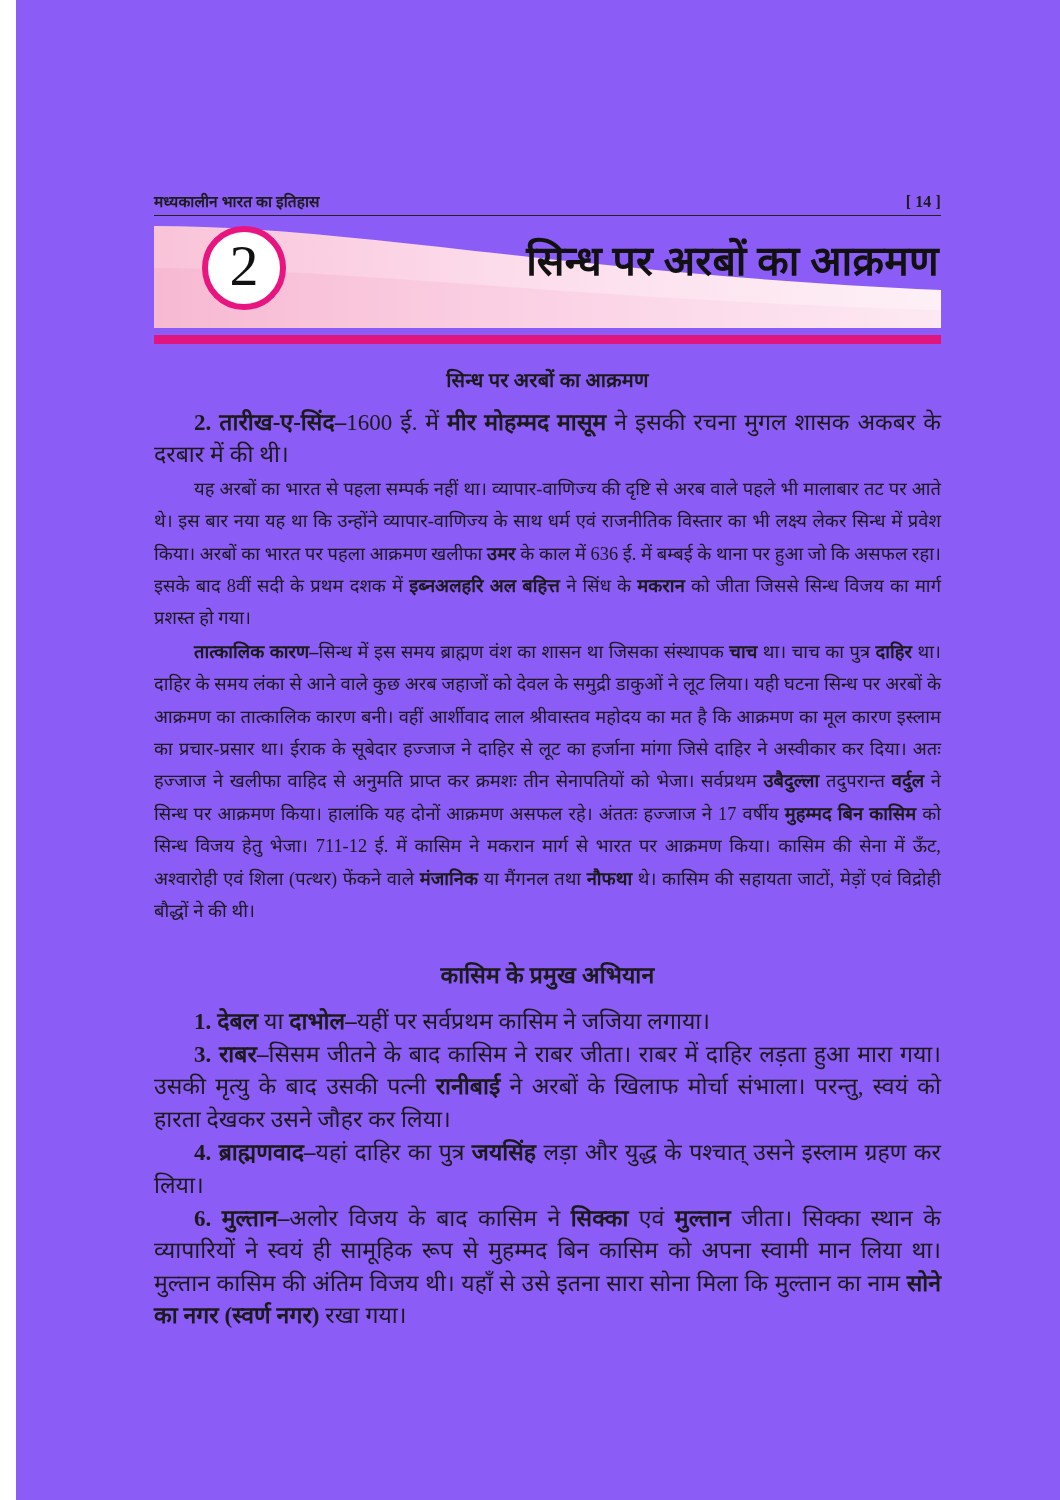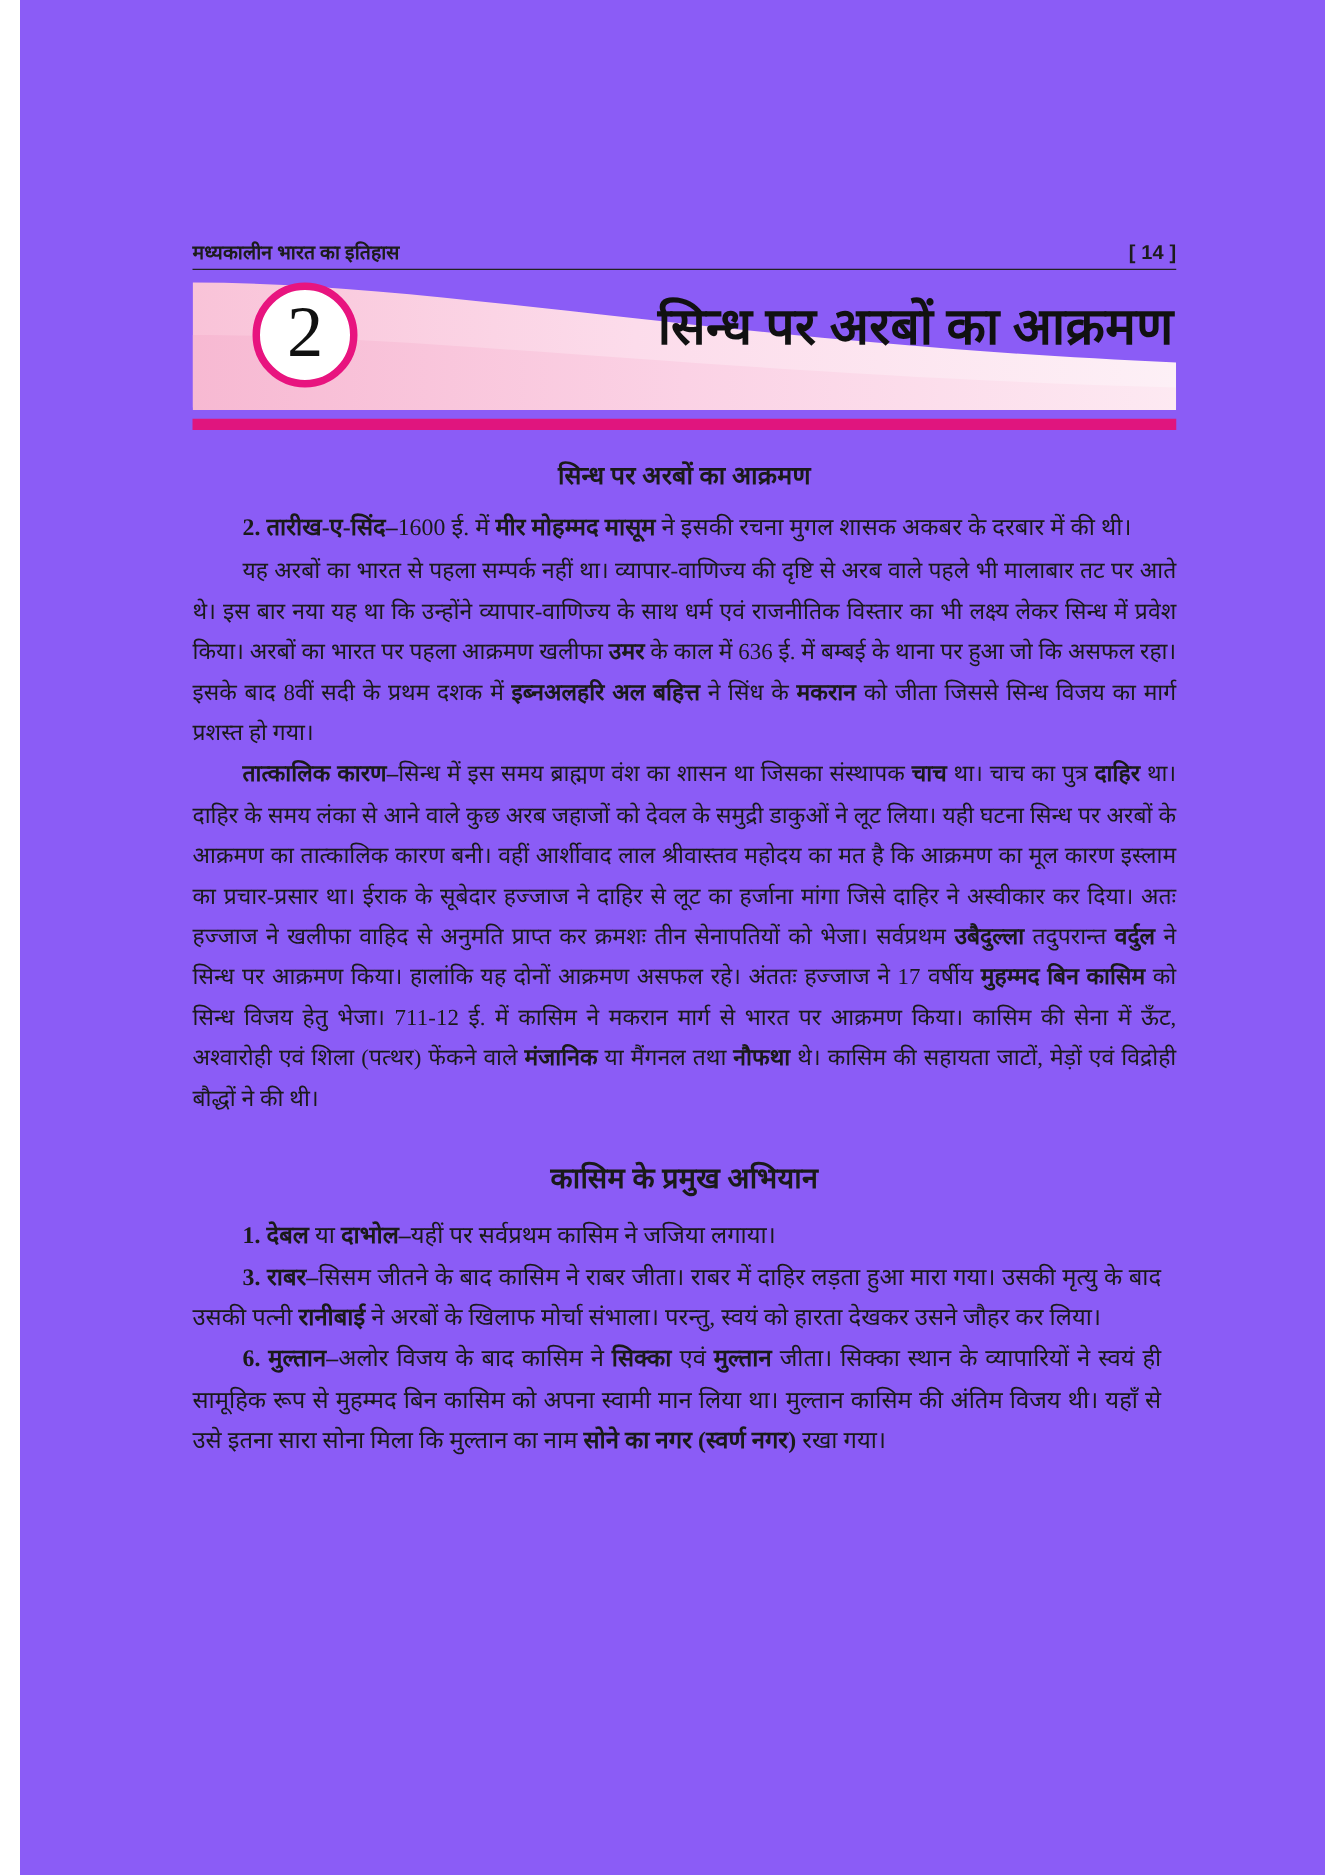--- a/index.html
+++ b/index.html
@@ -36,21 +36,21 @@
     display: flex;
     justify-content: space-between;
     align-items: baseline;
     font-size: 15.5px;
     font-weight: 600;
     letter-spacing: .1px;
     color: #1c1c1c;
     padding-bottom: 3px;
   }
   .runhead .folio {
-    font-family: Liberation Sans, sans-serif;
+    font-family: Liberation Serif, serif;
     font-size: 16px;
     font-weight: 700;
   }
   .rule-head {
     height: 0;
     border-top: 1.6px solid #222;
     margin-bottom: 0px;
   }
 
   
@@ -123,22 +123,22 @@
     text-align: justify;
     text-justify: inter-word;
     letter-spacing: .05px;
   }
   p.indent { text-indent: 40px; }
   p.hang {
     padding-left: 40px;
     text-indent: -40px;
   }
   p.list {
-    margin: 0 12px 1px 0;
-    font-size: 19px;
+    margin: 0 0 1px 0;
+    font-size: 23px;
     line-height: 32.4px;
     text-align: justify;
     padding-left: 0;
     text-indent: 40px;
   }
   .b { font-weight: 700; }
   .num { font-weight: 700; }
 </style>
 </head>
 <body>
@@ -189,18 +189,19 @@
 
     <p class="para indent"><span class="b">तात्कालिक कारण–</span><span>सिन्ध में इस समय ब्राह्मण वंश का शासन था जिसका संस्थापक </span><span class="b">चाच</span><span> था। चाच का पुत्र </span><span class="b">दाहिर</span><span> था। दाहिर के समय लंका से आने वाले कुछ अरब जहाजों को देवल के समुद्री डाकुओं ने लूट लिया। यही घटना सिन्ध पर अरबों के आक्रमण का तात्कालिक कारण बनी। वहीं आर्शीवाद लाल श्रीवास्तव महोदय का मत है कि आक्रमण का मूल कारण इस्लाम का प्रचार-प्रसार था। ईराक के सूबेदार हज्जाज ने दाहिर से लूट का हर्जाना मांगा जिसे दाहिर ने अस्वीकार कर दिया। अतः हज्जाज ने खलीफा वाहिद से अनुमति प्राप्त कर क्रमशः तीन सेनापतियों को भेजा। सर्वप्रथम </span><span class="b">उबैदुल्ला</span><span> तदुपरान्त </span><span class="b">वर्दुल</span><span> ने सिन्ध पर आक्रमण किया। हालांकि यह दोनों आक्रमण असफल रहे। अंततः हज्जाज ने 17 वर्षीय </span><span class="b">मुहम्मद बिन कासिम</span><span> को सिन्ध विजय हेतु भेजा। 711-12 ई. में कासिम ने मकरान मार्ग से भारत पर आक्रमण किया। कासिम की सेना में ऊँट, अश्वारोही एवं शिला (पत्थर) फेंकने वाले </span><span class="b">मंजानिक</span><span> या मैंगनल तथा </span><span class="b">नौफथा</span><span> थे। कासिम की सहायता जाटों, मेड़ों एवं विद्रोही बौद्धों ने की थी।</span></p>
 
     <div class="sec-title second">कासिम के प्रमुख अभियान</div>
 
     <p class="para list"><span class="num">1.</span> <span class="b">देबल</span><span> या </span><span class="b">दाभोल–</span><span>यहीं पर सर्वप्रथम कासिम ने जजिया लगाया।</span></p>
 
 
     <p class="para list"><span class="num">3.</span> <span class="b">राबर–</span><span>सिसम जीतने के बाद कासिम ने राबर जीता। राबर में दाहिर लड़ता हुआ मारा गया। उसकी मृत्यु के बाद उसकी पत्नी </span><span class="b">रानीबाई</span><span> ने अरबों के खिलाफ मोर्चा संभाला। परन्तु, स्वयं को हारता देखकर उसने जौहर कर लिया।</span></p>
 
+    <p class="para list"><span class="num">4.</span> <span class="b">ब्राह्मणवाद–</span><span>यहां दाहिर का पुत्र </span><span class="b">जयसिंह</span><span> लड़ा और युद्ध के पश्चात् उसने इस्लाम ग्रहण कर लिया।</span></p>
 
 
     <p class="para list"><span class="num">6.</span> <span class="b">मुल्तान–</span><span>अलोर विजय के बाद कासिम ने </span><span class="b">सिक्का</span><span> एवं </span><span class="b">मुल्तान</span><span> जीता। सिक्का स्थान के व्यापारियों ने स्वयं ही सामूहिक रूप से मुहम्मद बिन कासिम को अपना स्वामी मान लिया था। मुल्तान कासिम की अंतिम विजय थी। यहाँ से उसे इतना सारा सोना मिला कि मुल्तान का नाम </span><span class="b">सोने का नगर (स्वर्ण नगर)</span><span> रखा गया।</span></p>
 
   </div>
 </div>
 
 </body></html>

